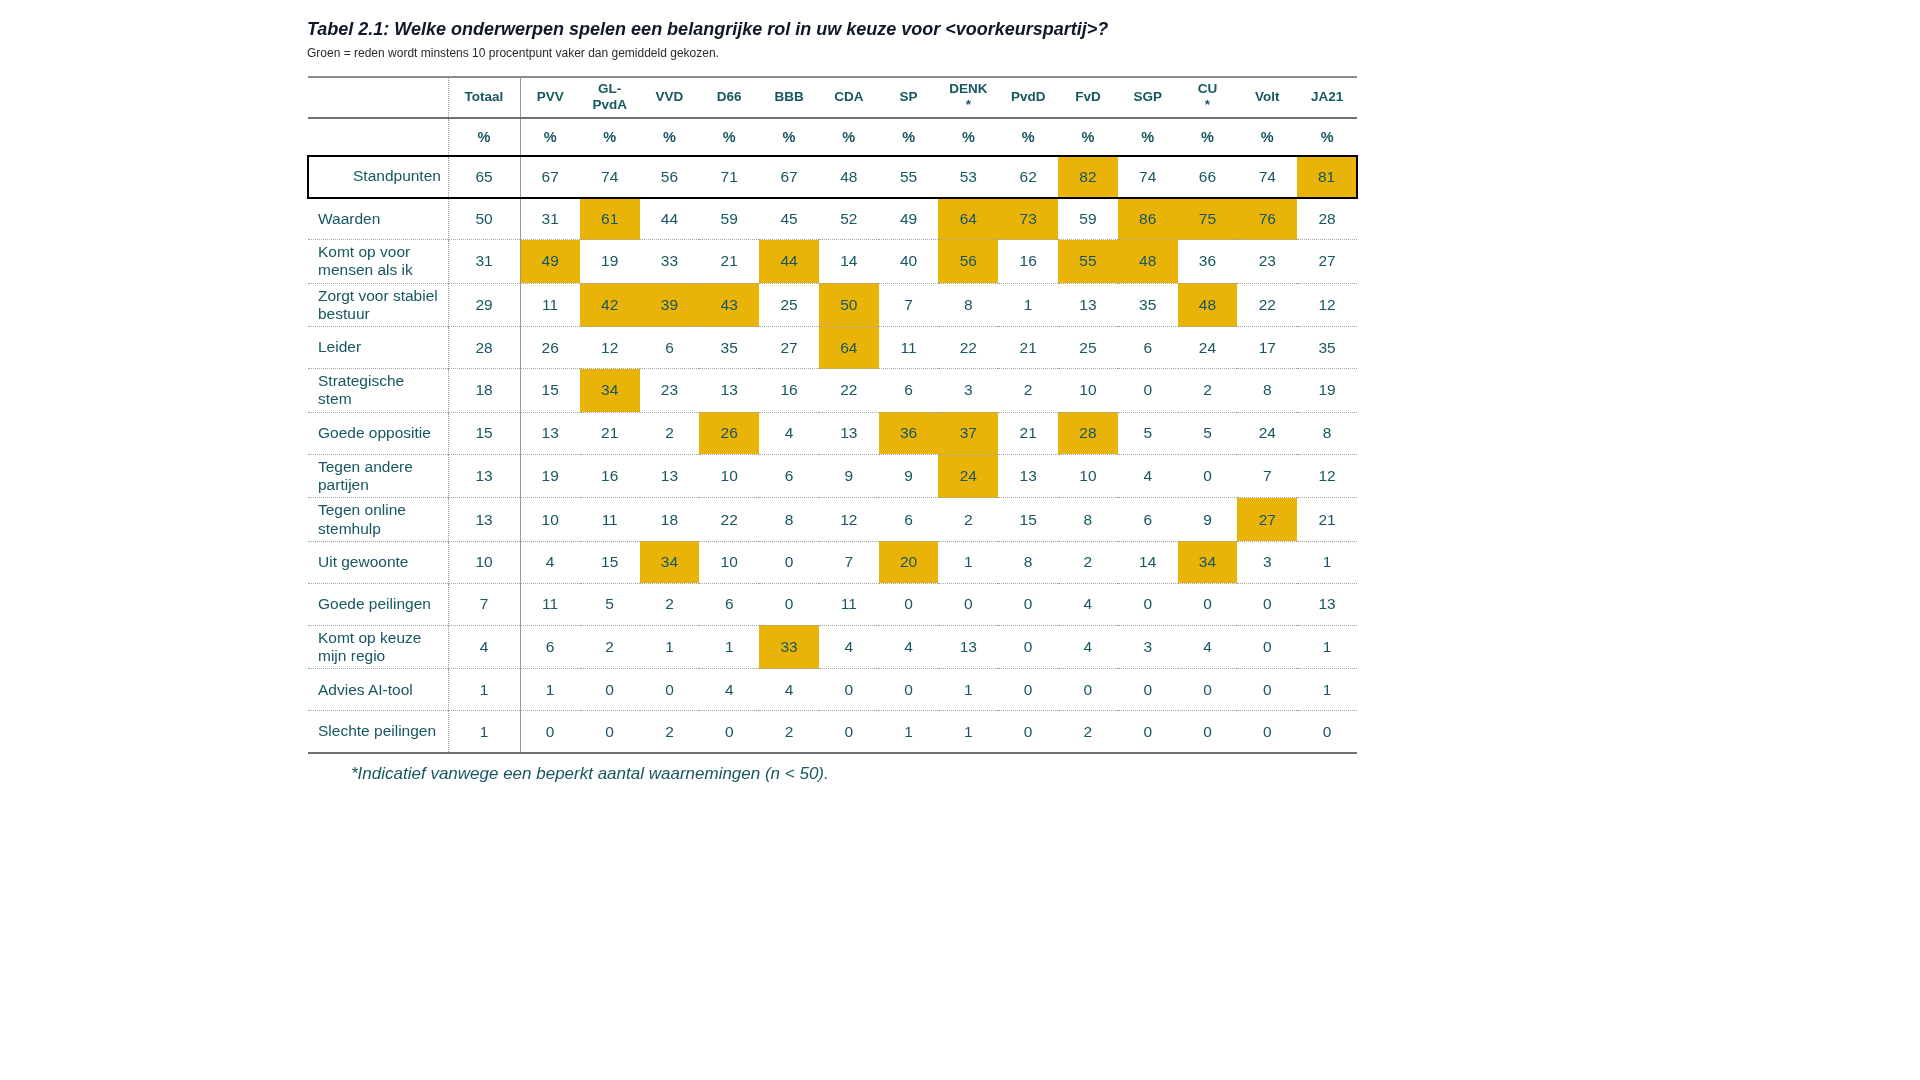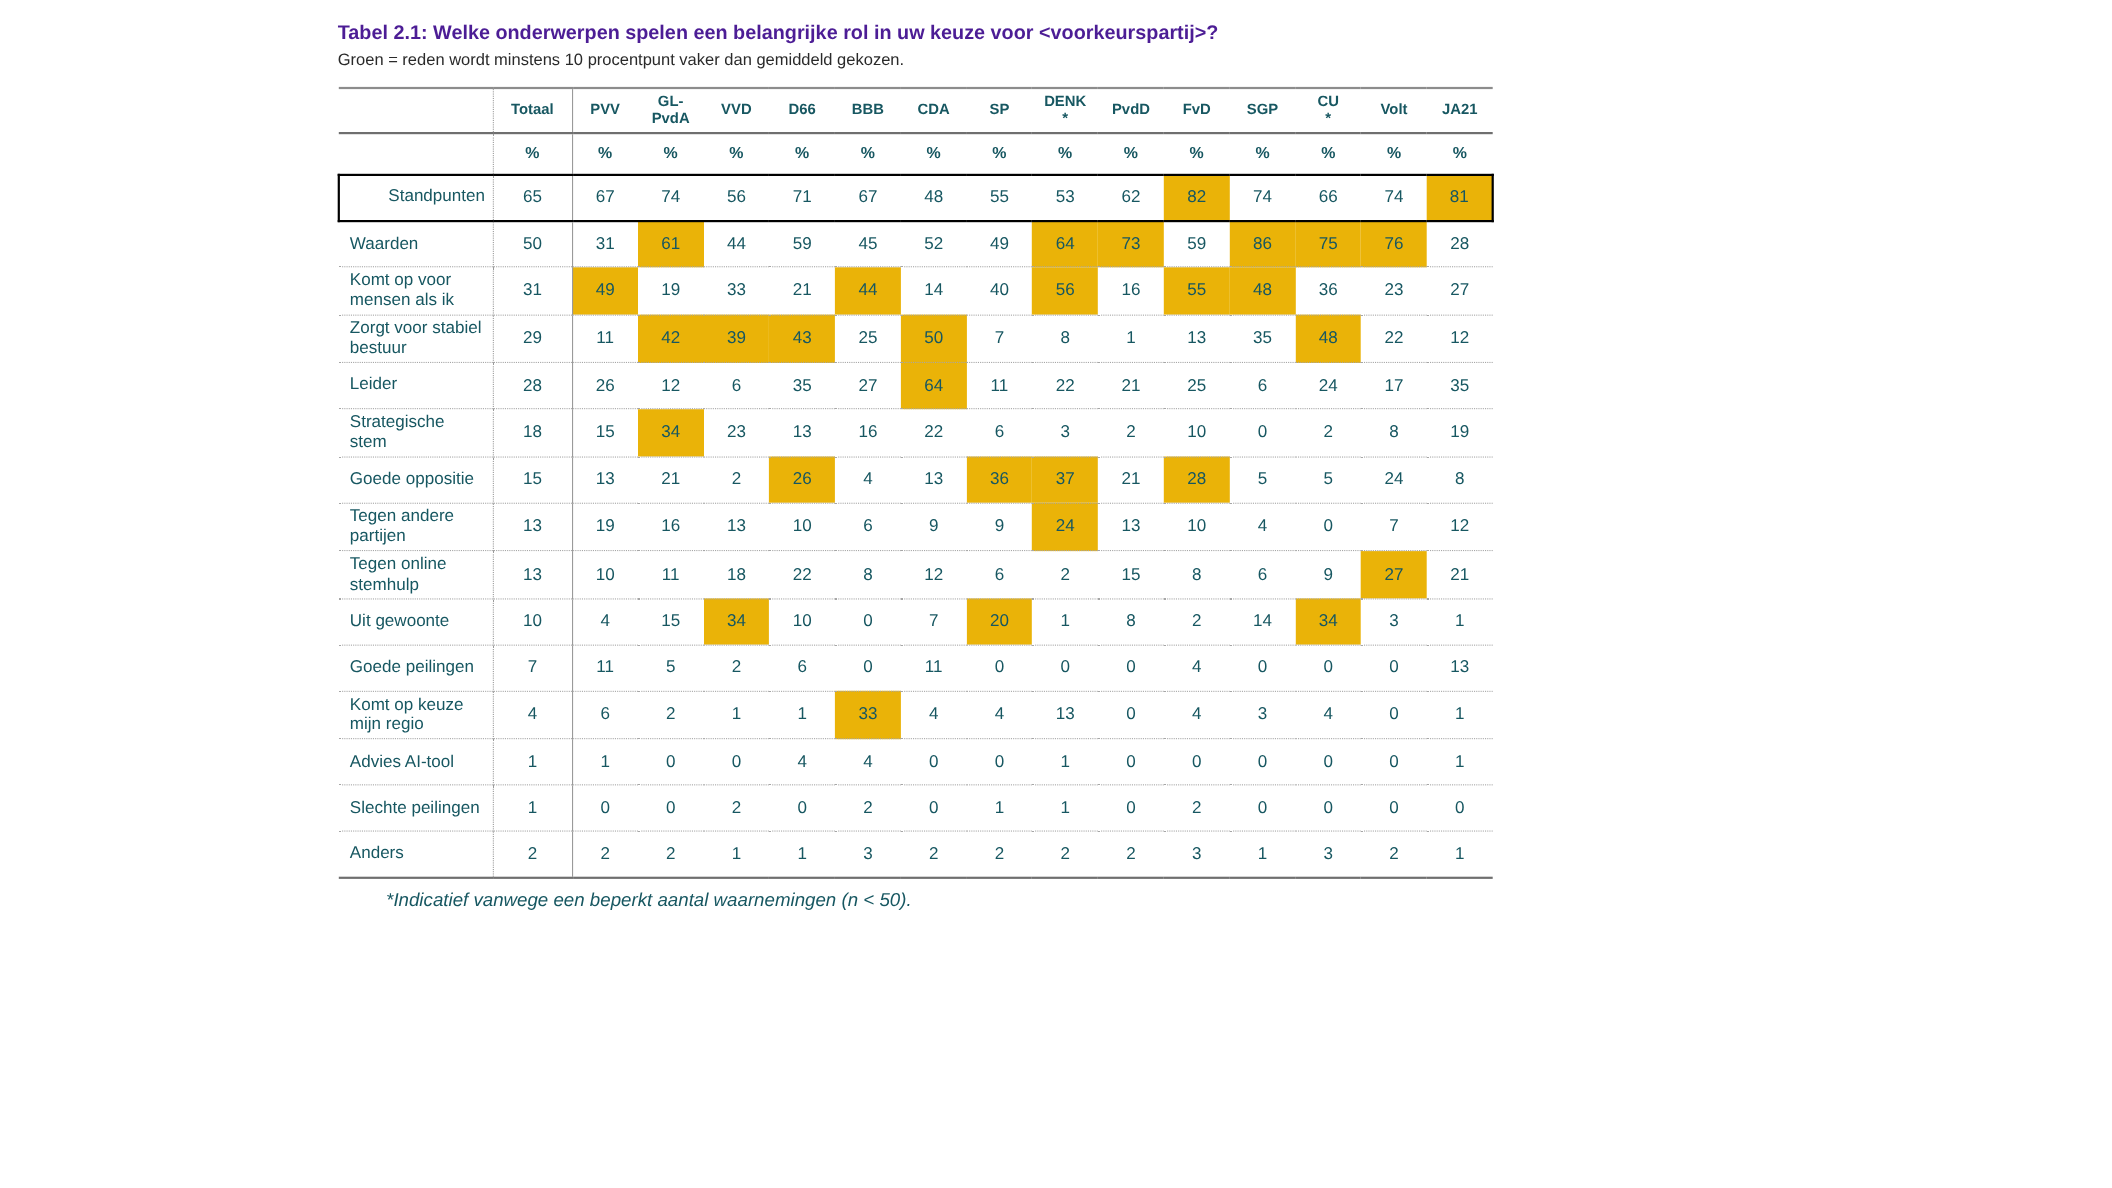--- a/index.html
+++ b/index.html
@@ -9,29 +9,30 @@
     background: #ffffff;
     font-family: "Liberation Sans", sans-serif;
     overflow: hidden;
   }
   .page {
     position: absolute;
     left: 307px; top: 18px;
     width: 1060px;
   }
   .title {
-    color: #4c1d95;
+    color: #0f172a;
     font-weight: bold;
+    font-style: italic;
     font-size: 18px;
     line-height: 1.25;
     margin: 0;
   }
   .subtitle {
     color: #2a2a2a;
-    font-size: 15px;
+    font-size: 12px;
     margin-top: 5px;
   }
   table.data {
     border-collapse: collapse;
     table-layout: fixed;
     width: 1051px;
     margin-top: 16px;
   }
   table.data th, table.data td {
     padding: 0;
@@ -384,35 +385,17 @@
           <td>0</td>
           <td>1</td>
           <td>1</td>
           <td>0</td>
           <td>2</td>
           <td>0</td>
           <td>0</td>
           <td>0</td>
           <td>0</td>
         </tr>
-        <tr>
-          <th class="row-label col-label">Anders</th>
-          <td class="col-totaal">2</td>
-          <td>2</td>
-          <td>2</td>
-          <td>1</td>
-          <td>1</td>
-          <td>3</td>
-          <td>2</td>
-          <td>2</td>
-          <td>2</td>
-          <td>2</td>
-          <td>3</td>
-          <td>1</td>
-          <td>3</td>
-          <td>2</td>
-          <td>1</td>
-        </tr>
       </tbody>
   </table>
 
   <div class="footnote">*Indicatief vanwege een beperkt aantal waarnemingen (n &lt; 50).</div>
 </div>
 
 </body></html>

